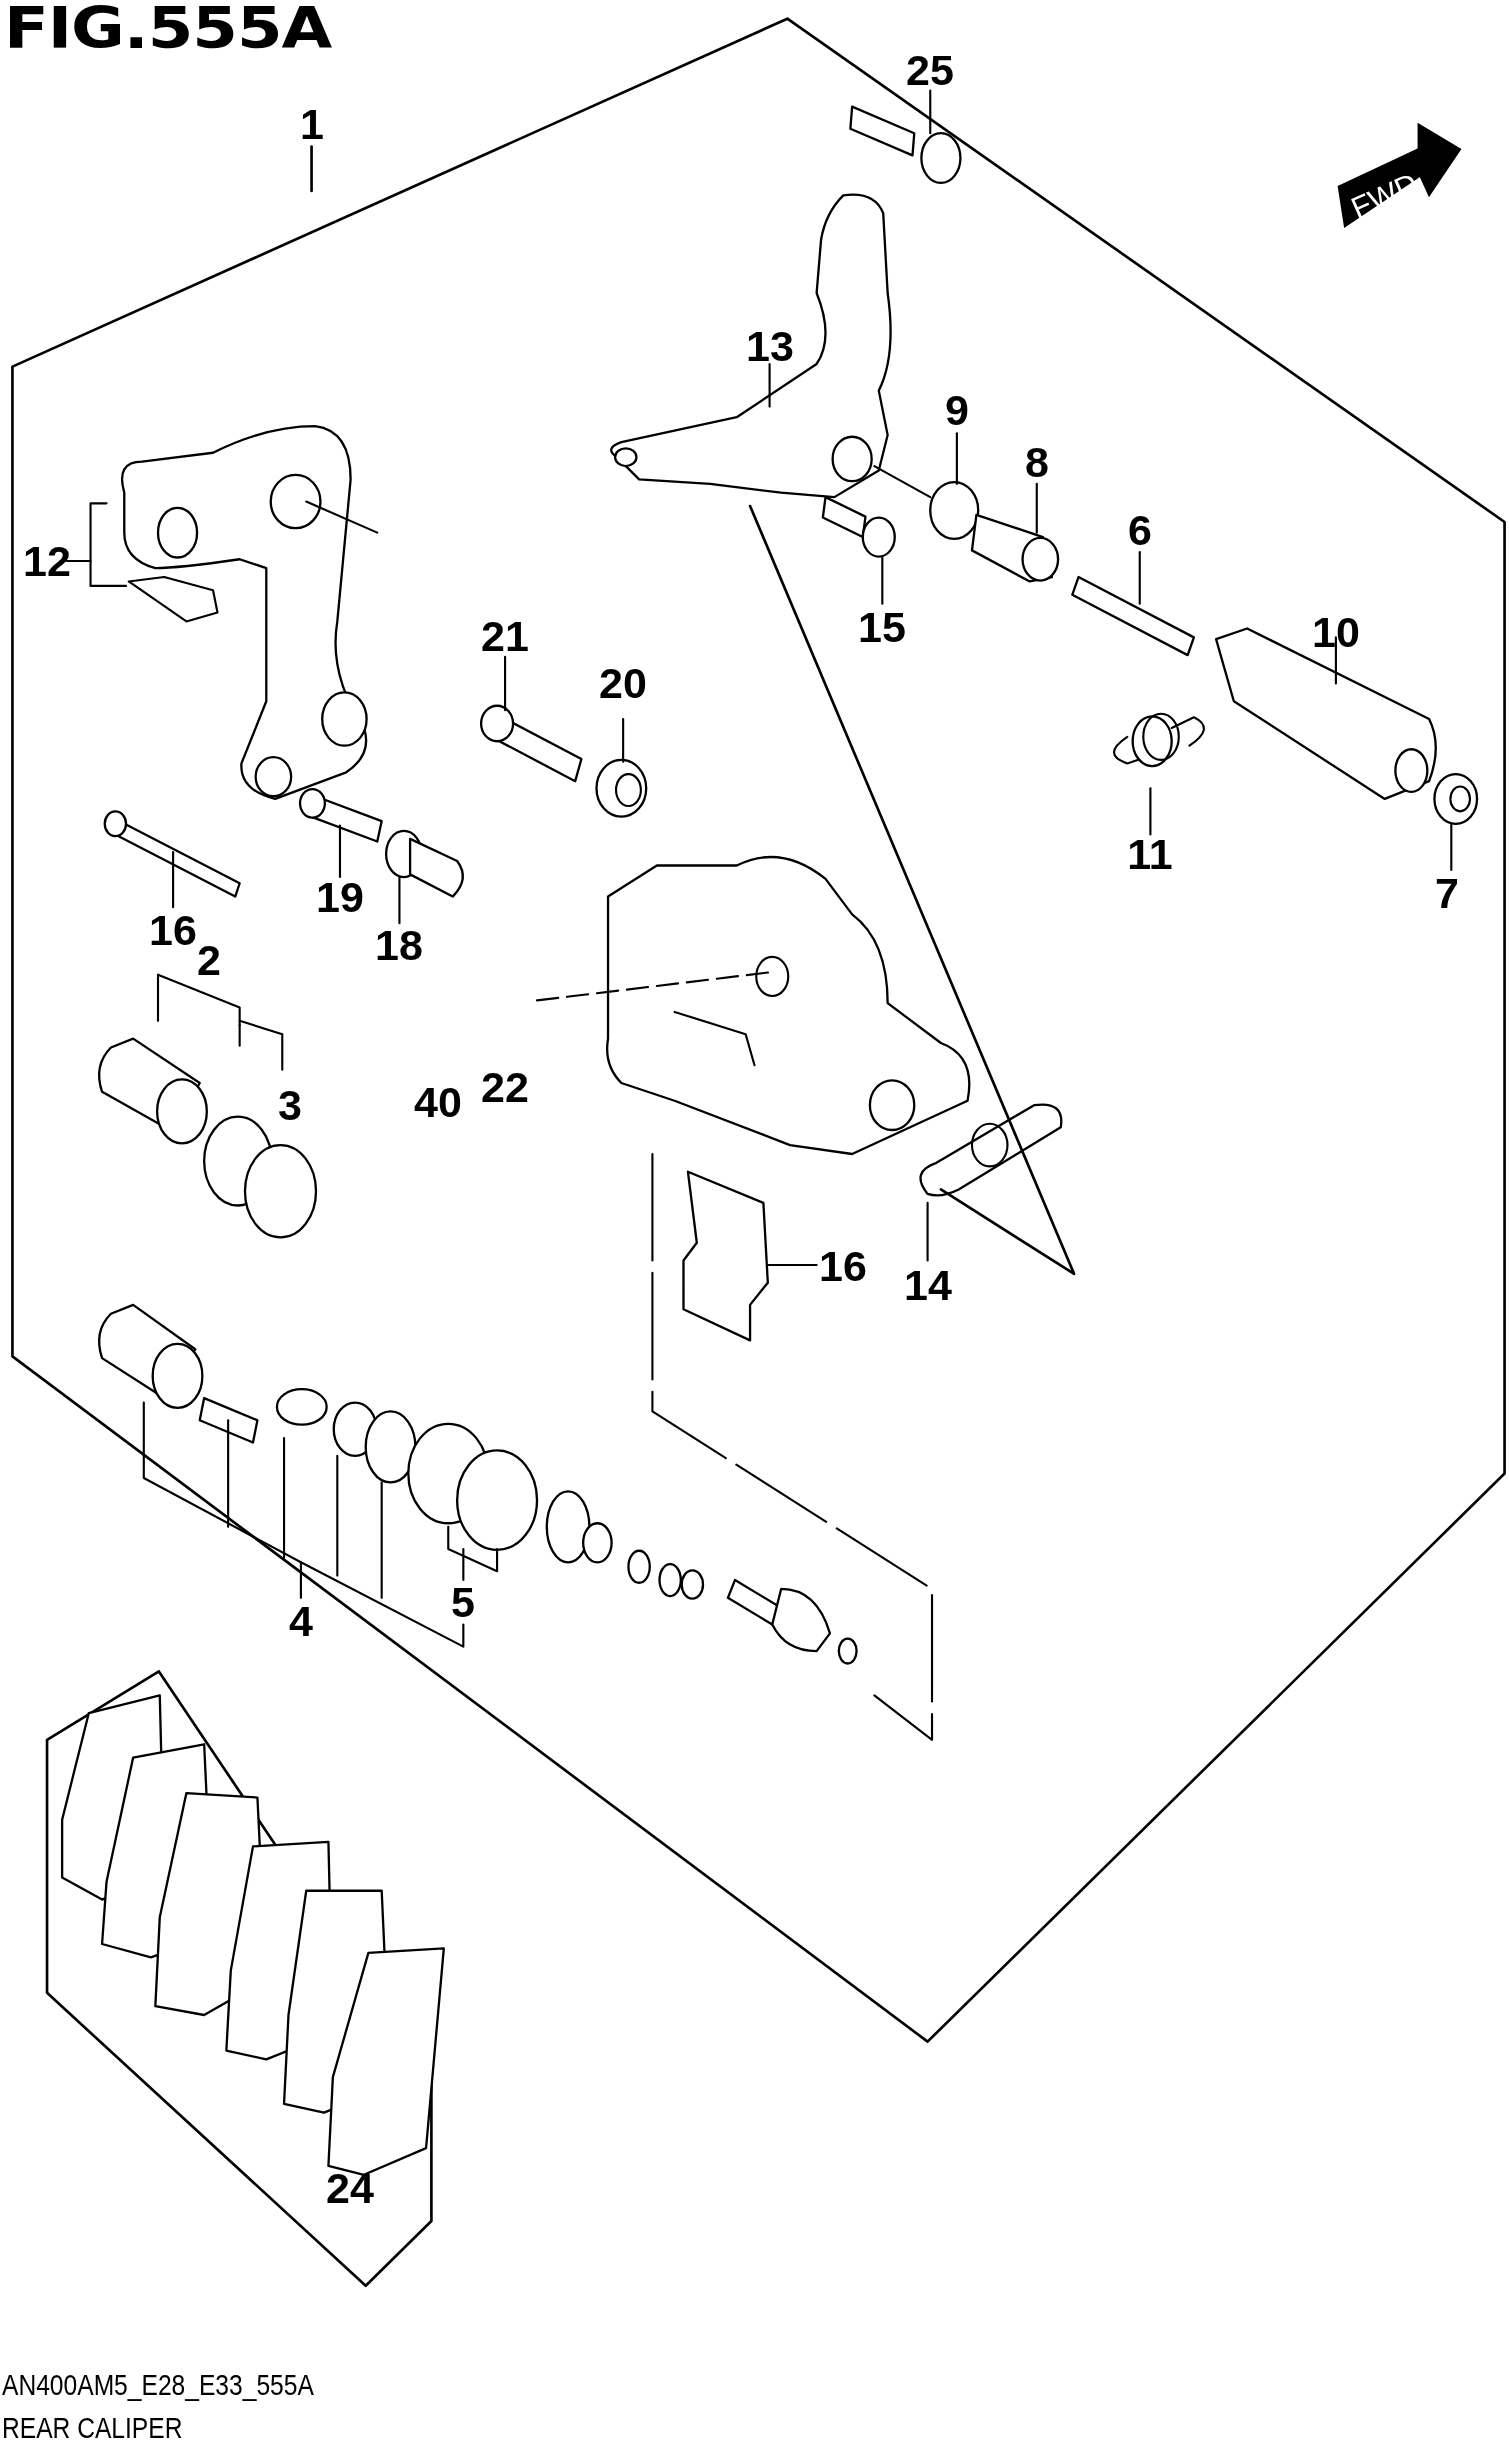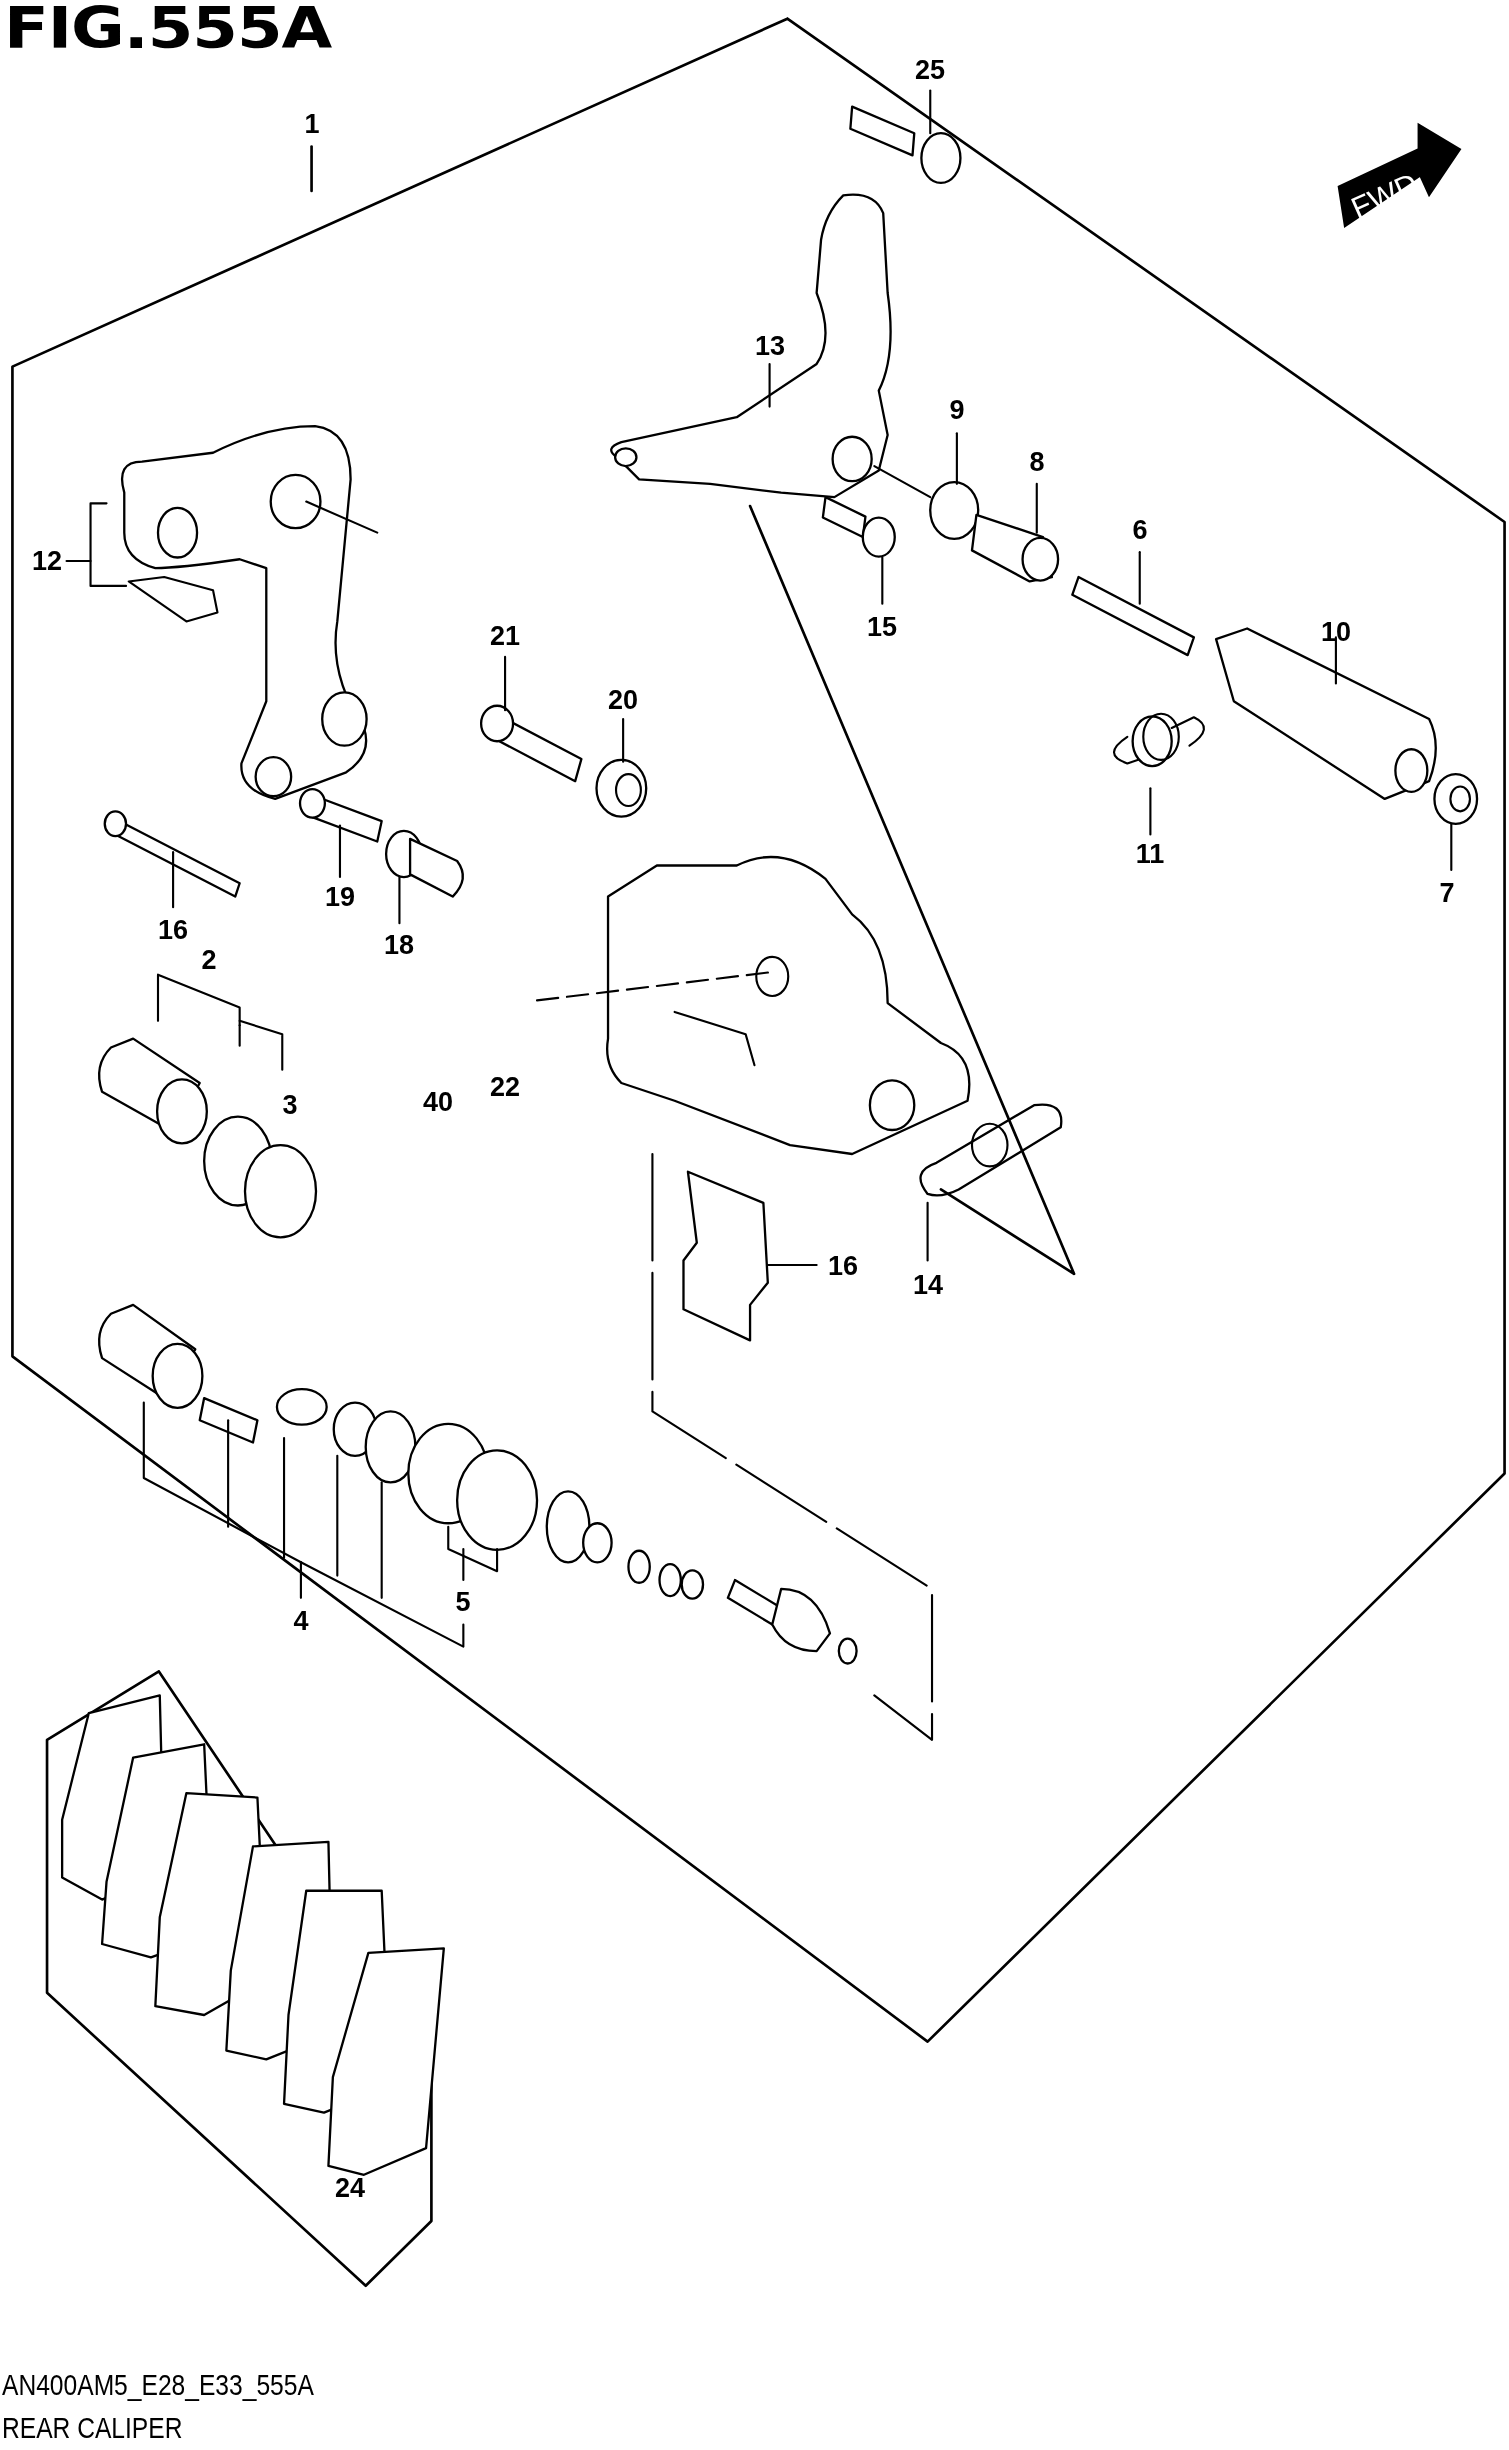--- a/index.html
+++ b/index.html
@@ -1,19 +1,19 @@
 <!DOCTYPE html>
 <html style="font-size:14px"><head>
 <meta charset="utf-8">
 <style>
   html, body { margin:0; padding:0; background:#ffffff; }
   body { width:1509px; height:2450px; position:relative; overflow:hidden; font-family:"Liberation Sans", sans-serif; color:#000; }
   #fig-title { position:absolute; left:3.6px; top:-5.3px; font-family:"DejaVu Sans", sans-serif; font-weight:bold; font-size:57px; letter-spacing:-0.9px; transform:scaleX(1.15); transform-origin:left top; }
   #diagram { position:absolute; left:0; top:0; width:1509px; height:2450px; }
-  .callout { position:absolute; font-family:"Liberation Sans", sans-serif; font-weight:bold; font-size:27px; line-height:36px; transform:translate(-50%,-50%); white-space:nowrap; }
+  .callout { position:absolute; font-family:"Liberation Sans", sans-serif; font-weight:bold; font-size:43px; line-height:36px; transform:translate(-50%,-50%); white-space:nowrap; }
   .footer { position:absolute; left:1.8px; font-family:"Liberation Sans", sans-serif; font-size:30px; transform:scaleX(0.82); transform-origin:left top; }
   #footer-code { top:2368px; }
   #footer-name { top:2411px; }
   svg .ln { stroke:#000; stroke-width:3; fill:none; stroke-linejoin:round; stroke-linecap:round; }
   svg .thin { stroke:#000; stroke-width:2.4; fill:none; stroke-linejoin:round; stroke-linecap:round; }
   svg .part { stroke:#000; stroke-width:2.6; fill:#fff; stroke-linejoin:round; }
 </style>
 </head>
 <body>
 
@@ -214,21 +214,21 @@
 <div class="callout" style="left:1336px;top:616px;margin-top:16px;">10</div>
 <div class="callout" style="left:1150px;top:854px;">11</div>
 <div class="callout" style="left:47px;top:561px;">12</div>
 <div class="callout" style="left:770px;top:346px;">13</div>
 <div class="callout" style="left:928px;top:1285px;">14</div>
 <div class="callout" style="left:882px;top:627px;">15</div>
 <div class="callout" style="left:843px;top:1266px;">16</div>
 <div class="callout" style="left:173px;top:930px;">16</div>
 <div class="callout" style="left:399px;top:945px;">18</div>
 <div class="callout" style="left:340px;top:897px;">19</div>
-<div class="callout" style="left:623px;top:700px;">20</div>
+<div class="callout" style="left:623px;top:683px;">20</div>
 <div class="callout" style="left:505px;top:636px;text-align:right;">21</div>
 <div class="callout" style="left:505px;top:1087px;">22</div>
 <div class="callout" style="left:438px;top:1102px;">40</div>
 <div class="callout" style="left:350px;top:2188px;text-align:right;">24</div>
 <div class="callout" style="left:930px;top:70px;">25</div>
 
 <div id="footer-code" class="footer">AN400AM5_E28_E33_555A</div>
 <div id="footer-name" class="footer">REAR CALIPER</div>
 
 

